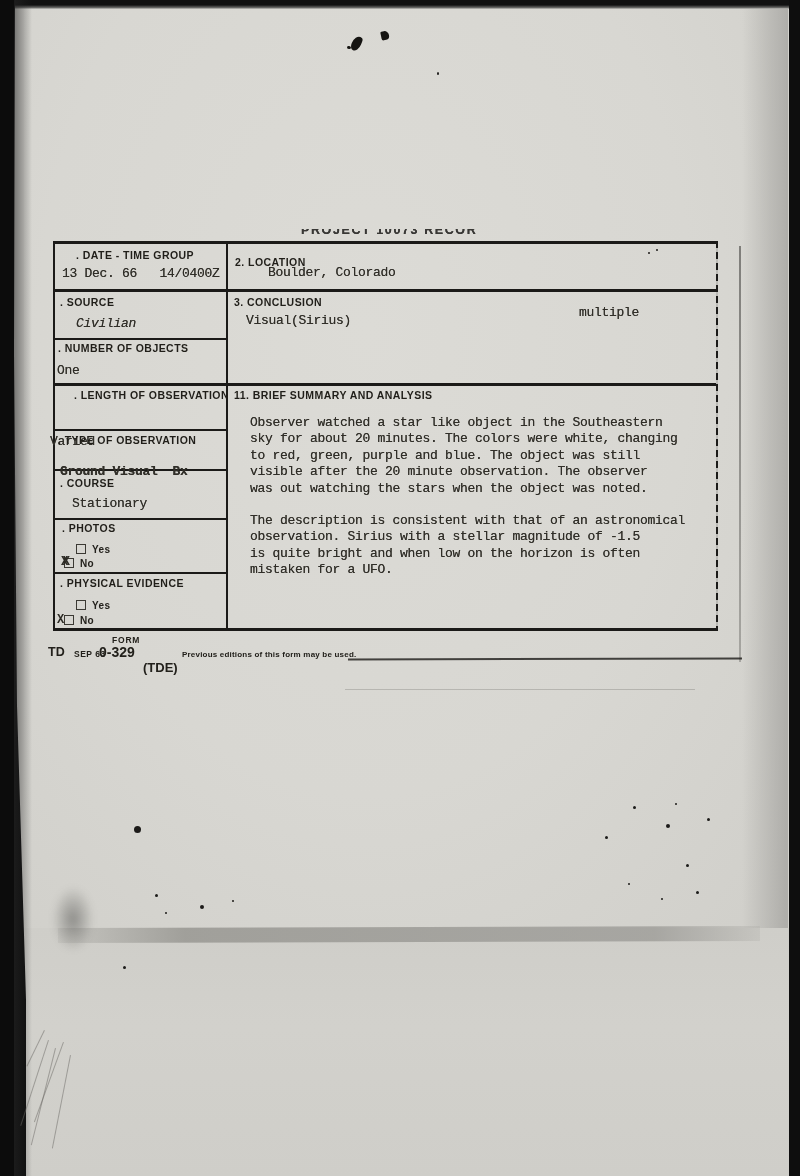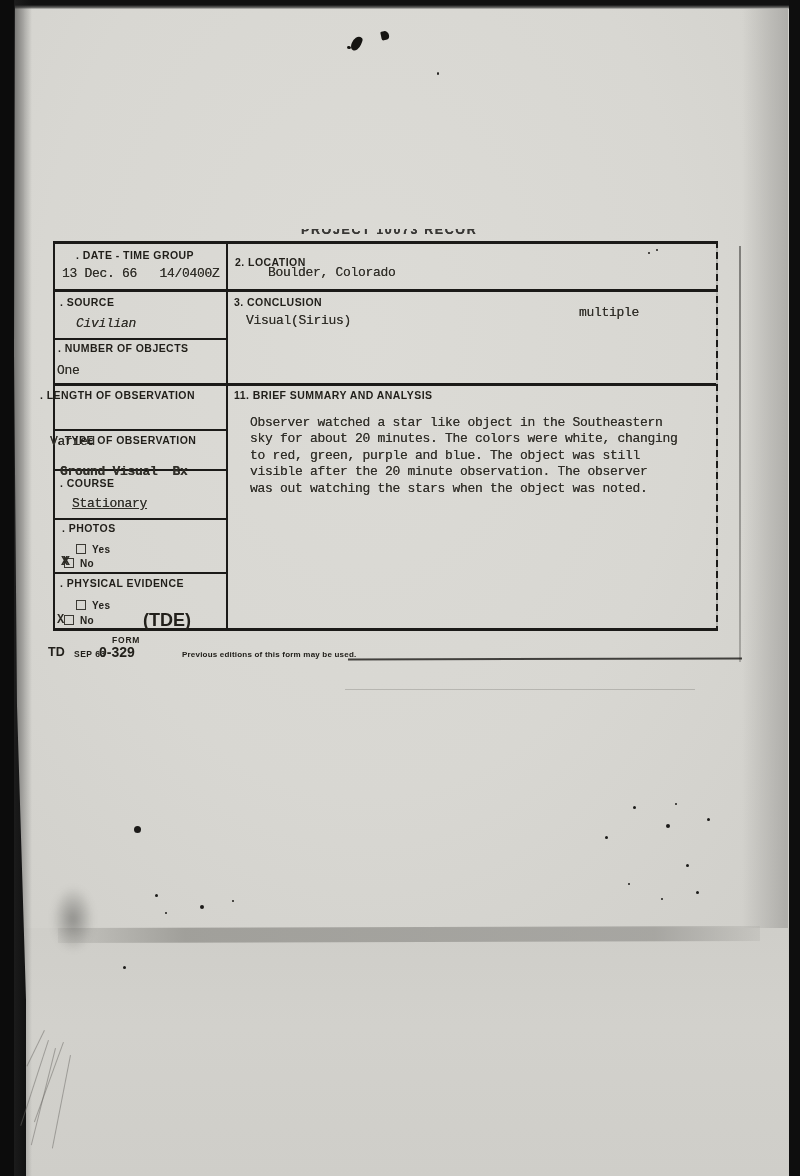--- a/index.html
+++ b/index.html
@@ -97,28 +97,28 @@
 
   <div class="label" style="left:76px;top:249px;">. DATE - TIME GROUP</div>
   <div class="type" style="left:62px;top:266px;">13 Dec. 66   14/0400Z</div>
 
   <div class="label" style="left:60px;top:296px;">. SOURCE</div>
   <div class="type" style="left:76px;top:316px;font-style:italic;">Civilian</div>
 
   <div class="label" style="left:58px;top:342px;">. NUMBER OF OBJECTS</div>
   <div class="type" style="left:57px;top:363px;">One</div>
 
-  <div class="label" style="left:40px;top:389px;">. LENGTH OF OBSERVATION</div>
+  <div class="label" style="left:74px;top:389px;">. LENGTH OF OBSERVATION</div>
   <div class="type" style="left:50px;top:410px;margin-top:24px;">Varied</div>
 
   <div class="label" style="left:58px;top:434px;">. TYPE OF OBSERVATION</div>
   <div class="type" style="left:60px;top:464px;font-weight:bold;">Ground Visual  Bx</div>
 
   <div class="label" style="left:60px;top:477px;">. COURSE</div>
-  <div class="type" style="left:72px;top:496px;text-decoration:underline;">Stationary</div>
+  <div class="type" style="left:72px;top:496px;">Stationary</div>
 
   <div class="label" style="left:62px;top:522px;">. PHOTOS</div>
   <div class="check-line" style="left:76px;top:543px;">
     <span class="cbox"></span>
     <span class="cap">Yes</span>
   </div>
   <div class="check-line" style="left:64px;top:557px;">
     <span class="cbox x-double checked"></span>
     <span class="cap">No</span>
   </div>
@@ -139,27 +139,31 @@
 
   <div class="label" style="left:234px;top:296px;">3. CONCLUSION</div>
   <div class="type" style="left:246px;top:313px;">Visual(Sirius)</div>
 
   <div class="label" style="left:234px;top:389px;">11. BRIEF SUMMARY AND ANALYSIS</div>
   <div class="type pre" style="left:250px;top:415px;">Observer watched a star like object in the Southeastern
 sky for about 20 minutes.  The colors were white, changing
 to red, green, purple and blue.  The object was still
 visible after the 20 minute observation.  The observer
 was out watching the stars when the object was noted.</div>
+  <div class="type pre" style="left:250px;top:513px;">The description is consistent with that of an astronomical
+observation.  Sirius with a stellar magnitude of -1.5
+is quite bright and when low on the horizon is often
+mistaken for a UFO.</div>
 
 
   <div class="f-small" style="left:112px;top:635px;font-size:8.5px;letter-spacing:.8px;">FORM</div>
   <div class="f-small" style="left:48px;top:645px;font-size:12.5px;">TD</div>
   <div class="f-small" style="left:74px;top:649px;font-size:8.5px;letter-spacing:.5px;">SEP 63</div>
   <div class="f-small" style="left:99px;top:644px;font-size:14px;">0-329</div>
-  <div class="f-small" style="left:143px;top:610px;font-size:18px;">(TDE)</div>
+  <div class="f-small" style="left:143px;top:660px;font-size:13px;">(TDE)</div>
   <div class="f-small" style="left:182px;top:650px;font-size:8px;letter-spacing:.2px;">Previous editions of this form may be used.</div>
   <div class="rule" style="left:348px;top:658px;width:394px;height:1.6px;opacity:.8;transform:rotate(-.15deg);"></div>
   <div class="rule" style="left:345px;top:689px;width:350px;height:1px;opacity:.18;"></div>
 
   <div class="ink" style="left:352px;top:36px;width:9px;height:15px;border-radius:60% 30% 55% 40%;transform:rotate(24deg);"></div>
   <div class="ink" style="left:347px;top:46px;width:4px;height:3px;border-radius:50%;transform:rotate(10deg);"></div>
   <div class="ink" style="left:381px;top:31px;width:8px;height:9px;border-radius:20% 70% 60% 30%;transform:rotate(-12deg);"></div>
   <div class="speck" style="left:437px;top:72px;width:2px;height:3px;"></div>
   <div class="speck" style="left:648px;top:252px;width:2px;height:2px;"></div>
   <div class="speck" style="left:656px;top:249px;width:2px;height:2px;"></div>

